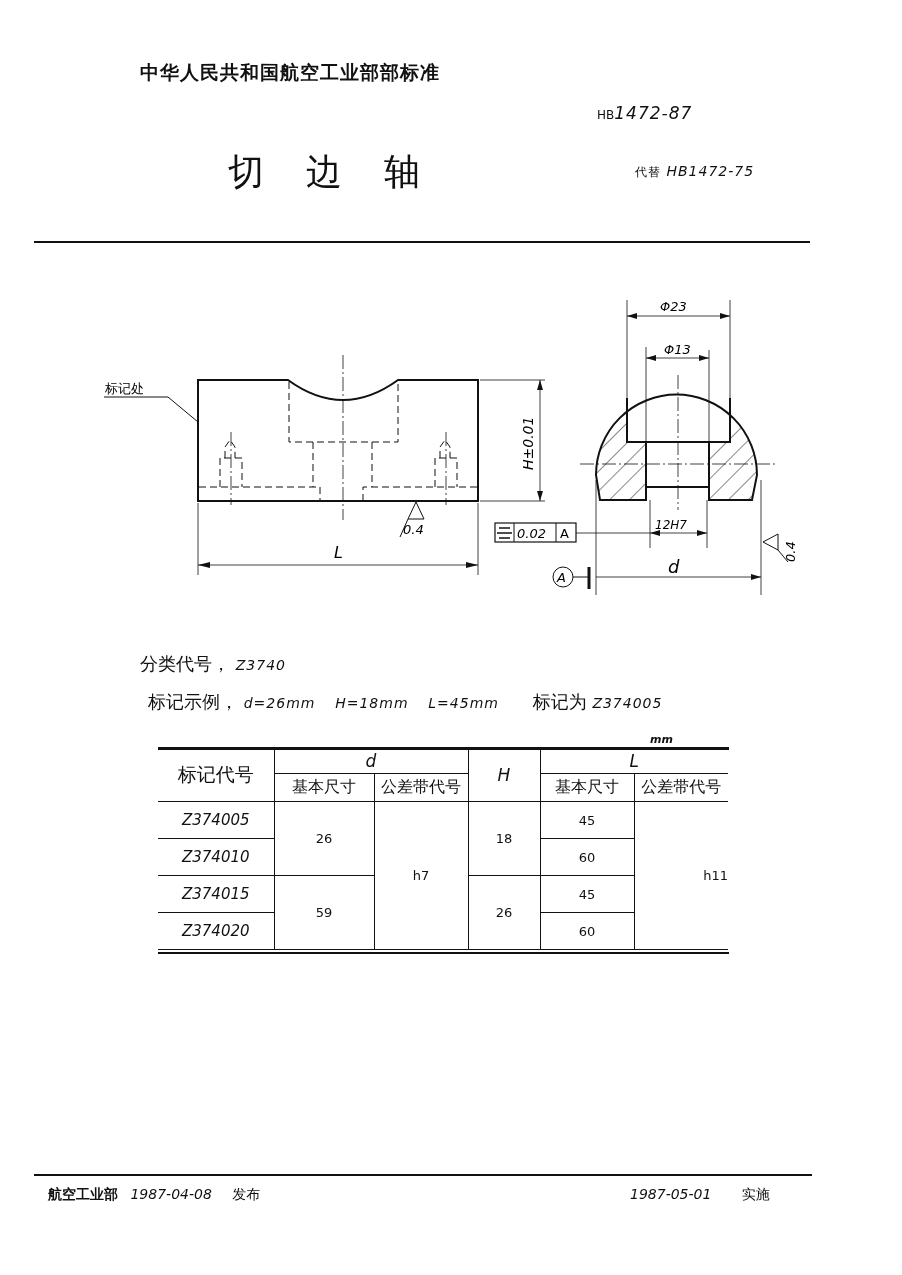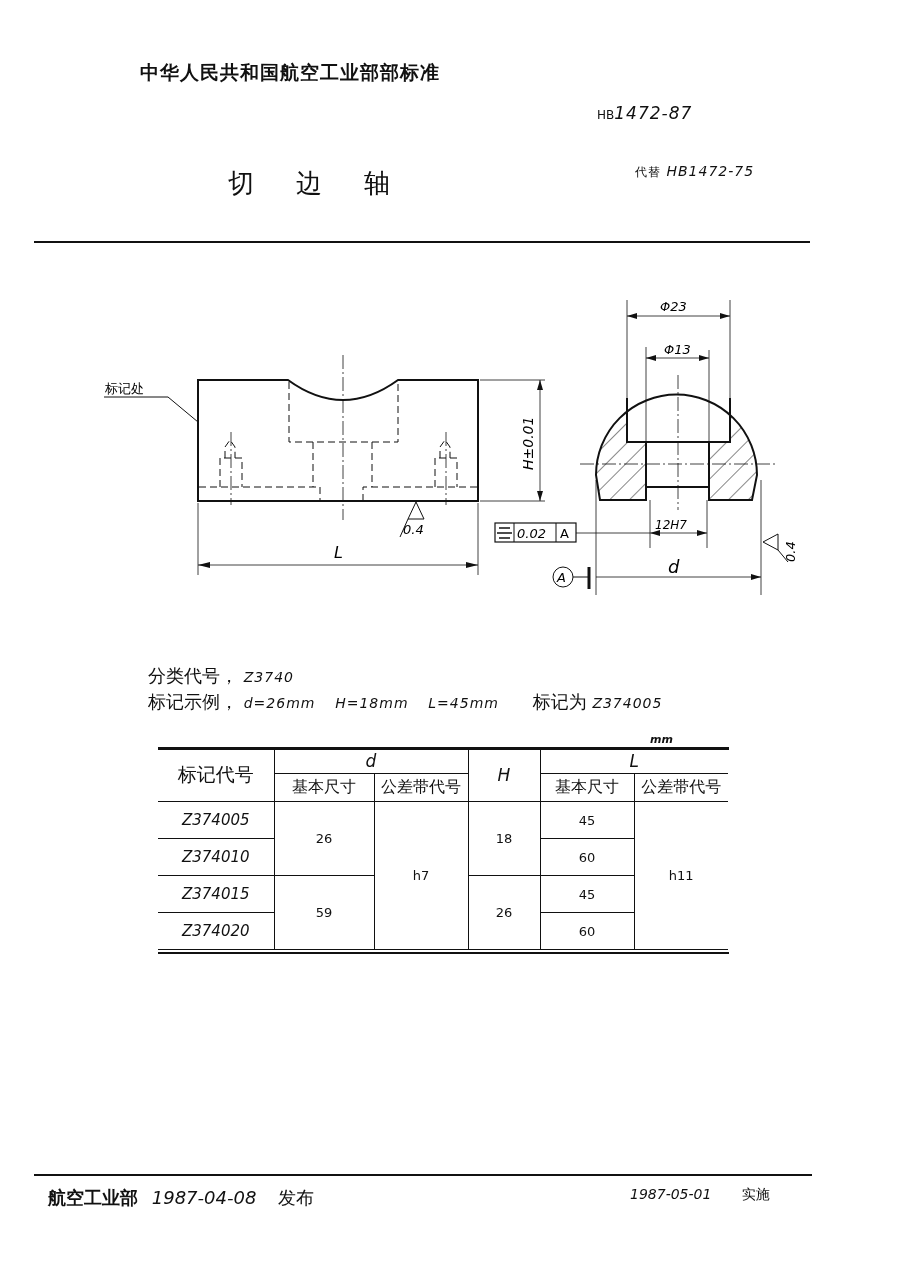--- a/index.html
+++ b/index.html
@@ -2,46 +2,46 @@
 <html><head>
 <meta charset="utf-8">
 <style>
   html, body { margin: 0; padding: 0; background: #ffffff; }
   body { width: 902px; height: 1275px; position: relative; overflow: hidden;
          font-family: "DejaVu Sans", sans-serif; color: #111; }
   .abs { position: absolute; }
   .org { left: 140px; top: 60px; font-size: 19px; font-weight: bold; letter-spacing: 1px; }
   .std-no { left: 597px; top: 103px; font-size: 17px; font-style: italic; letter-spacing: 1px; text-align: center; }
   .std-no .pre { font-size: 12px; font-style: normal; letter-spacing: 0; }
-  .title { left: 228px; top: 166px; font-size: 26px; font-family: Liberation Sans, sans-serif; }
+  .title { left: 228px; top: 148px; font-size: 36px; font-family: Liberation Sans, sans-serif; }
   .title span { margin-right: 42px; }
   .replace { left: 597px; top: 163px; font-size: 14px; font-style: italic; letter-spacing: 1px; }
   .replace .pre { font-style: normal; font-size: 12px; margin-left: 38px; }
   .hr-top { left: 34px; top: 241px; width: 776px; height: 2px; background: #111; }
   .hr-bot { left: 34px; top: 1174px; width: 778px; height: 2px; background: #111; }
   svg.drawing { position: absolute; left: 0; top: 280px; }
-  .meta1 { left: 148px; top: 652px; font-size: 18px; font-family: "DejaVu Serif", serif; margin-top: 12px; }
+  .meta1 { left: 140px; top: 652px; font-size: 18px; font-family: "DejaVu Serif", serif; }
   .meta1 .v, .meta2 .v { font-style: italic; font-family: "DejaVu Sans", sans-serif; font-size: 14px; letter-spacing: 1px; }
   .meta2 { left: 148px; top: 690px; font-size: 18px; font-family: "DejaVu Serif", serif; }
   .meta2 .gap { display: inline-block; width: 14px; }
   .unit { left: 650px; top: 733px; font-size: 11px; font-style: italic; font-weight: bold; }
   table.spec { position: absolute; left: 158px; top: 748px; width: 570px; border-collapse: collapse;
                font-size: 15px; }
   table.spec td { border: 1px solid #111; text-align: center; padding: 0; }
   table.spec tr.h1 td { height: 24px; }
   table.spec tr.h2 td { height: 27px; text-align: center; }
   table.spec tr.r td { height: 36px; }
   table.spec .code { font-style: italic; font-size: 15px; }
   table.spec .val { font-size: 13px; }
   table.spec .hdr { font-family: "DejaVu Serif", serif; font-size: 16px; }
   table.spec .hdr-big { font-family: Liberation Serif, serif; font-size: 19px; margin-top: 8px; }
   table.spec .sym { font-style: italic; font-size: 17px; }
   .spec-top { left: 158px; top: 747px; width: 571px; height: 3px; background: #111; }
   .spec-bot { left: 158px; top: 952px; width: 571px; height: 2px; background: #111; }
-  .foot-l { left: 48px; top: 1186px; font-size: 18px; }
+  .foot-l { left: 48px; top: 1186px; font-size: 14px; }
   .foot-l b { font-weight: bold; }
   .foot-l .d { font-style: italic; margin: 0 16px 0 8px; }
   .foot-r { left: 630px; top: 1186px; font-size: 14px; }
   .foot-r .d { font-style: italic; margin-right: 26px; }
 </style>
 </head>
 <body>
 
 <div class="abs org">中华人民共和国航空工业部部标准</div>
 
@@ -239,21 +239,21 @@
     <td class="hdr">公差带代号</td>
     <td class="hdr">基本尺寸</td>
     <td class="hdr" style="border-right:none;">公差带代号</td>
   </tr>
   <tr class="r">
     <td class="code" style="border-left:none;">Z374005</td>
     <td rowspan="2" class="val">26</td>
     <td rowspan="4" class="val">h7</td>
     <td rowspan="2" class="val">18</td>
     <td class="val">45</td>
-    <td rowspan="4" class="val" style="border-right:none;">h11</td>
+    <td rowspan="4" class="val" style="border-right:none;text-align:right;">h11</td>
   </tr>
   <tr class="r">
     <td class="code" style="border-left:none;text-align:center;">Z374010</td>
     <td class="val">60</td>
   </tr>
   <tr class="r">
     <td class="code" style="border-left:none;">Z374015</td>
     <td rowspan="2" class="val">59</td>
     <td rowspan="2" class="val">26</td>
     <td class="val">45</td>

